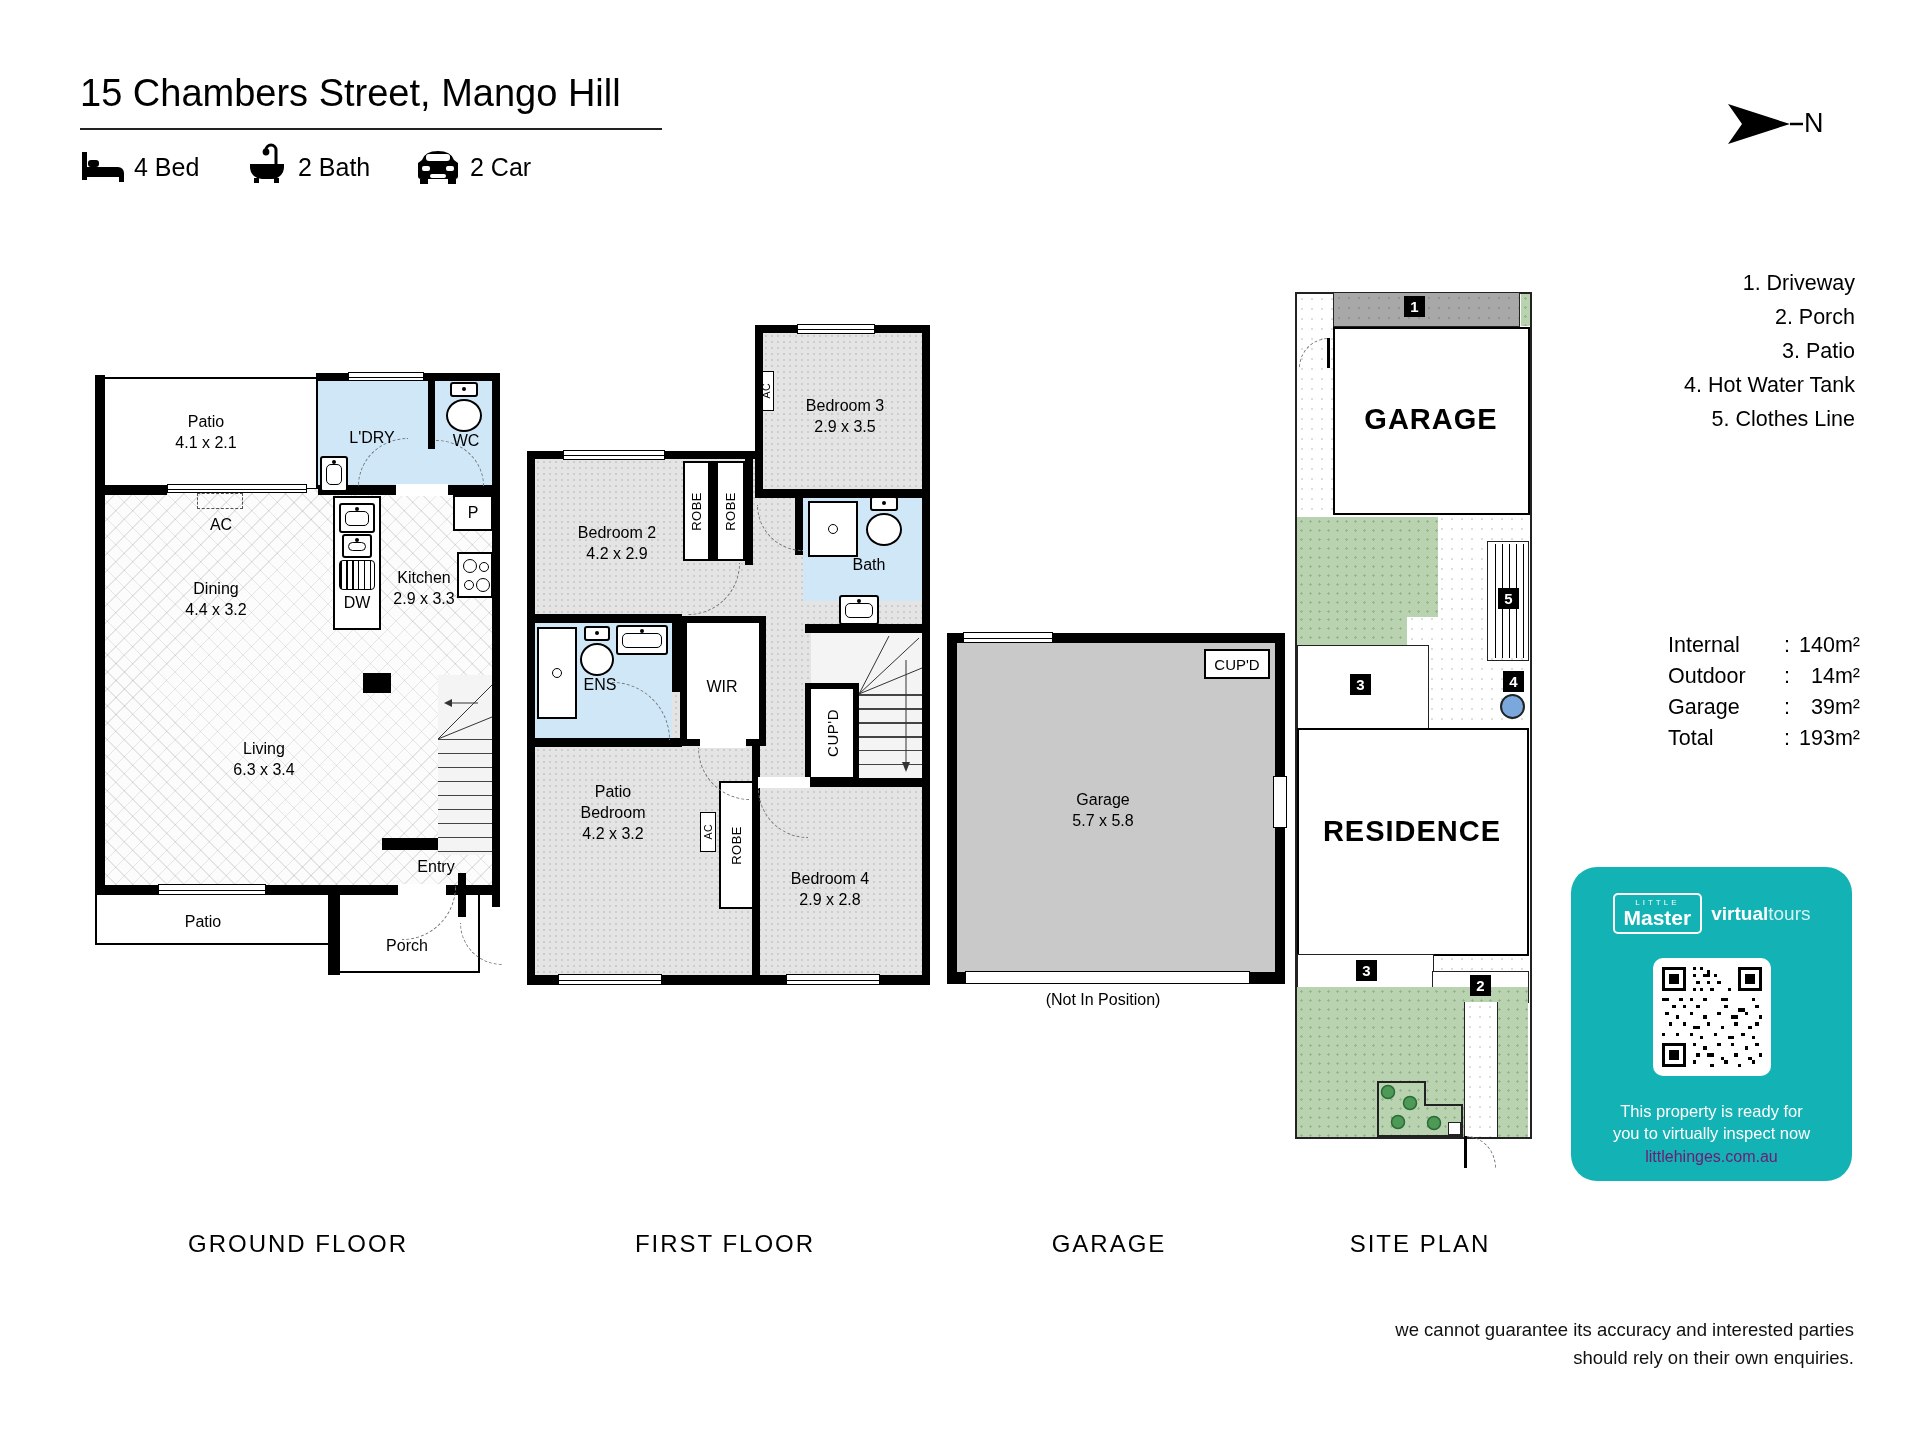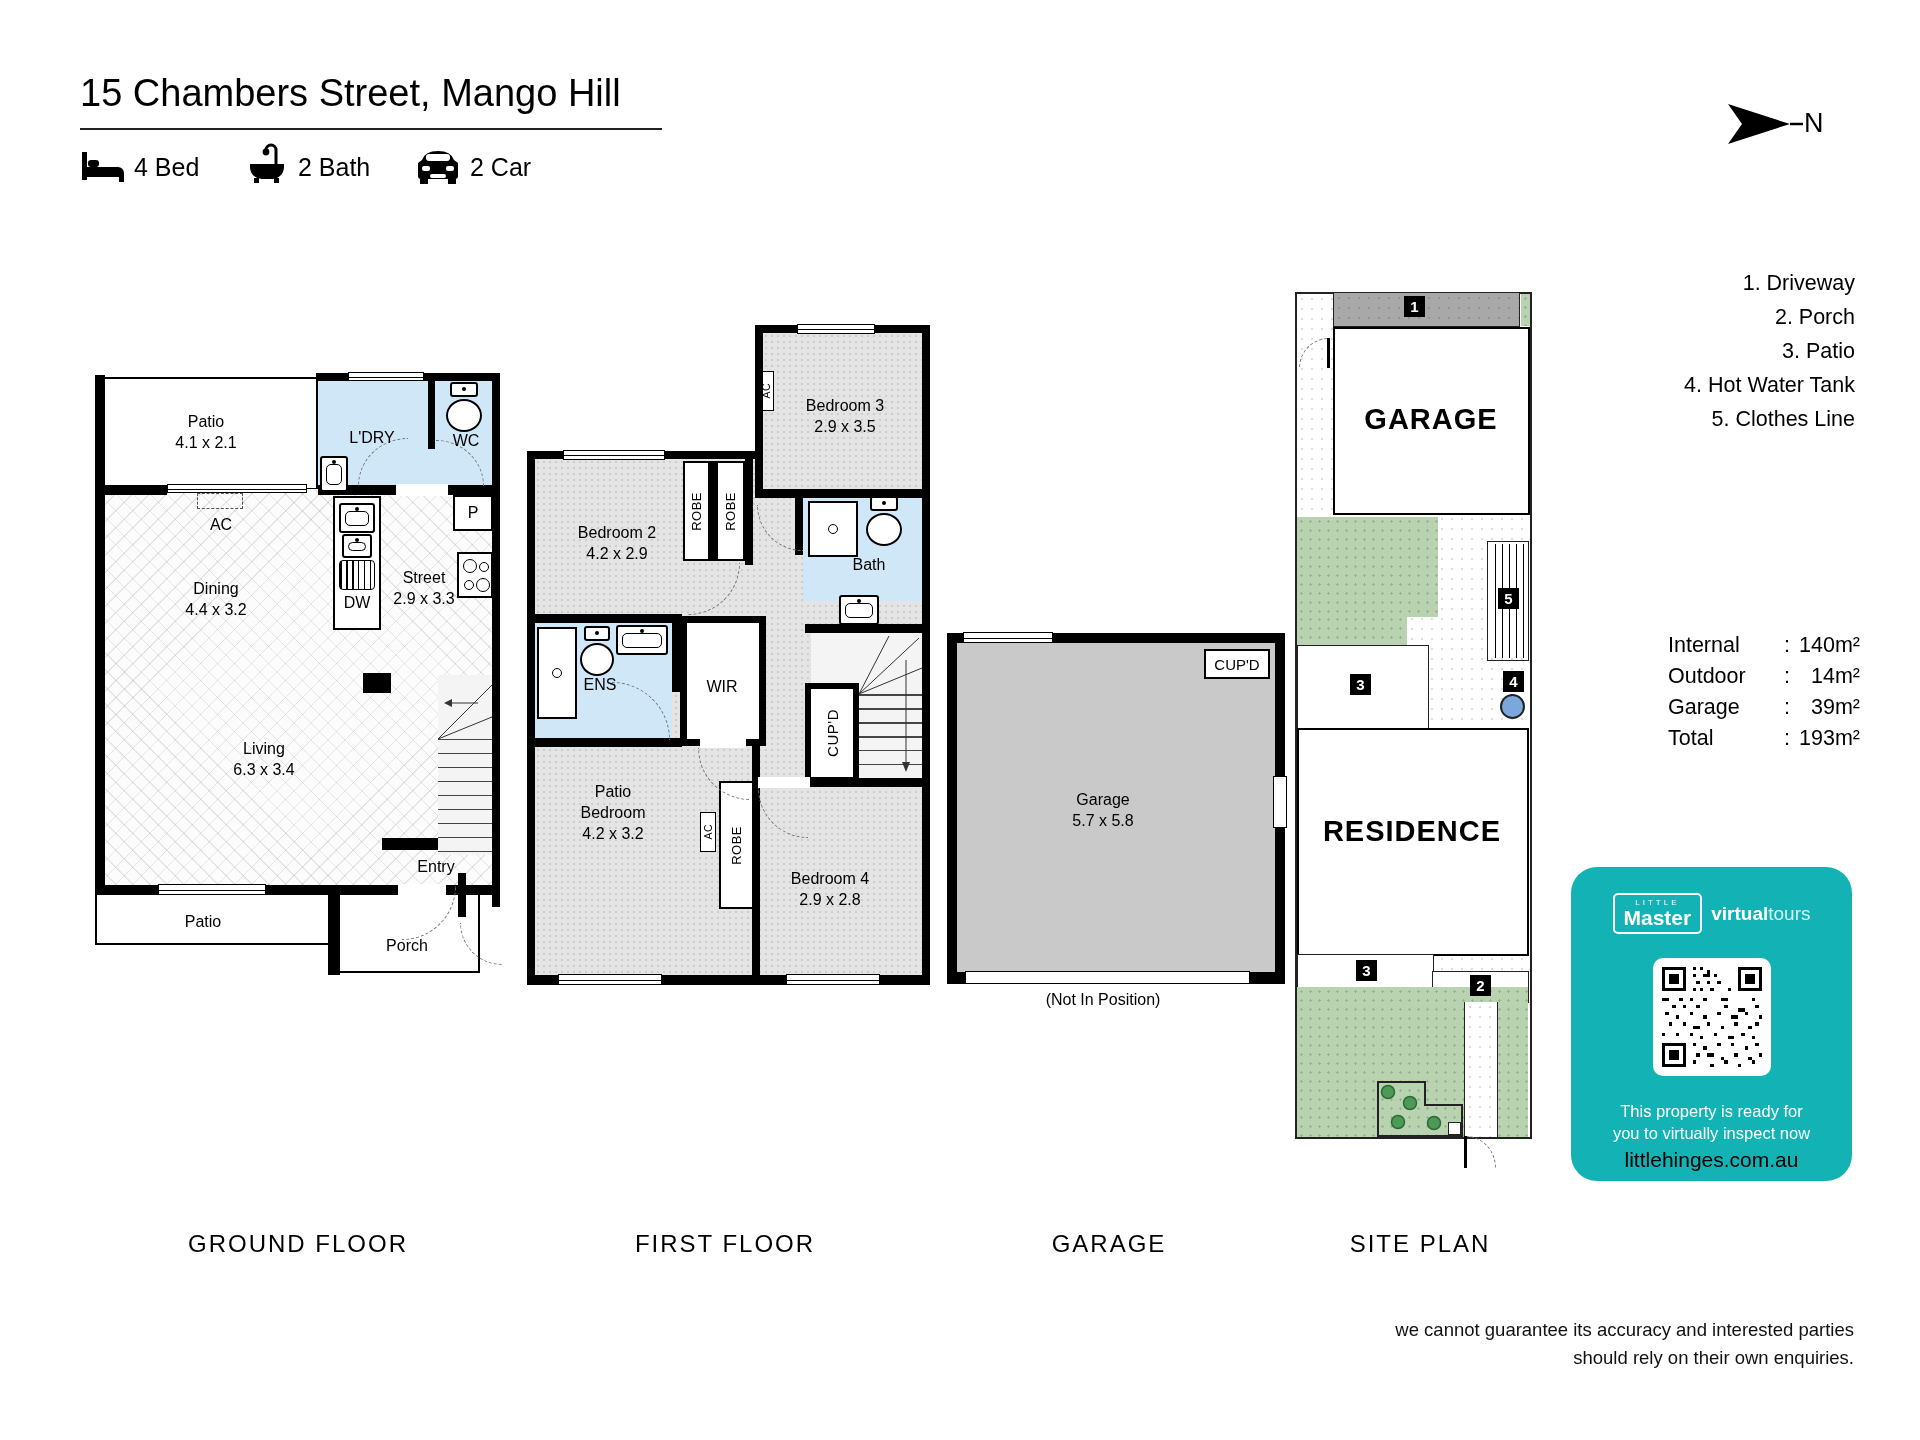--- a/index.html
+++ b/index.html
@@ -57,21 +57,21 @@
   .badge{position:absolute;left:1571px;top:867px;width:281px;height:314px;background:#13b2b4;border-radius:26px;display:flex;flex-direction:column;align-items:center;color:#fff}
   .brandrow{display:flex;align-items:center;gap:9px;margin-top:26px}
   .hingesbox{border:2px solid #fff;border-radius:5px;padding:3px 9px;text-align:center}
   .hingesbox .tiny{display:block;font-size:8px;letter-spacing:3px}
   .hingesbox .big{display:block;font-size:21px;font-weight:bold;line-height:22px}
   .brandcol{display:flex;flex-direction:row;line-height:19px;font-size:19px}
   .brandcol .v{font-weight:bold}
   .brandcol .t{color:#d6f3f3}
   .qr{margin-top:24px;width:118px;height:118px;background:#fff;border-radius:10px;display:flex;align-items:center;justify-content:center}
   .msg{margin-top:24px;font-size:16.5px;line-height:22px;text-align:center}
-  .url{margin-top:4px;font-size:21px;color:#000000}
+  .url{margin-top:4px;font-size:16px;color:#701a75}
   .footer{position:absolute;left:0;top:1316px;width:1854px;text-align:right;font-size:18.5px;line-height:27.5px;color:#111}
   .footer span{display:block}
   .feat{position:absolute;font-size:25px;line-height:38px}
 </style>
 </head>
 <body>
 
 <div class="abs" style="left:80px;top:72px;font-size:38px">15 Chambers Street, Mango Hill</div>
 <div class="abs" style="left:80px;top:128px;width:582px;height:2px;background:#222"></div>
 
@@ -182,21 +182,21 @@
     </div>
   <div class="rl" style="left:372px;top:437px">L'DRY</div>
   <div class="rl" style="left:466px;top:440px">WC</div>
   <div class="rl" style="left:221px;top:524px">AC</div>
   <div class="rl" style="left:357px;top:602px">DW</div>
   <div class="rl" style="left:216px;top:599px">
       <span class="ln">Dining</span>
       <span class="ln">4.4 x 3.2</span>
     </div>
   <div class="rl" style="left:424px;top:588px">
-      <span class="ln">Street</span>
+      <span class="ln">Kitchen</span>
       <span class="ln">2.9 x 3.3</span>
     </div>
   <div class="rl" style="left:264px;top:759px">
       <span class="ln">Living</span>
       <span class="ln">6.3 x 3.4</span>
     </div>
   <div class="rl" style="left:436px;top:866px">Entry</div>
   <div class="rl" style="left:203px;top:921px">Patio</div>
   <div class="rl" style="left:407px;top:945px">Porch</div>
 </div>

